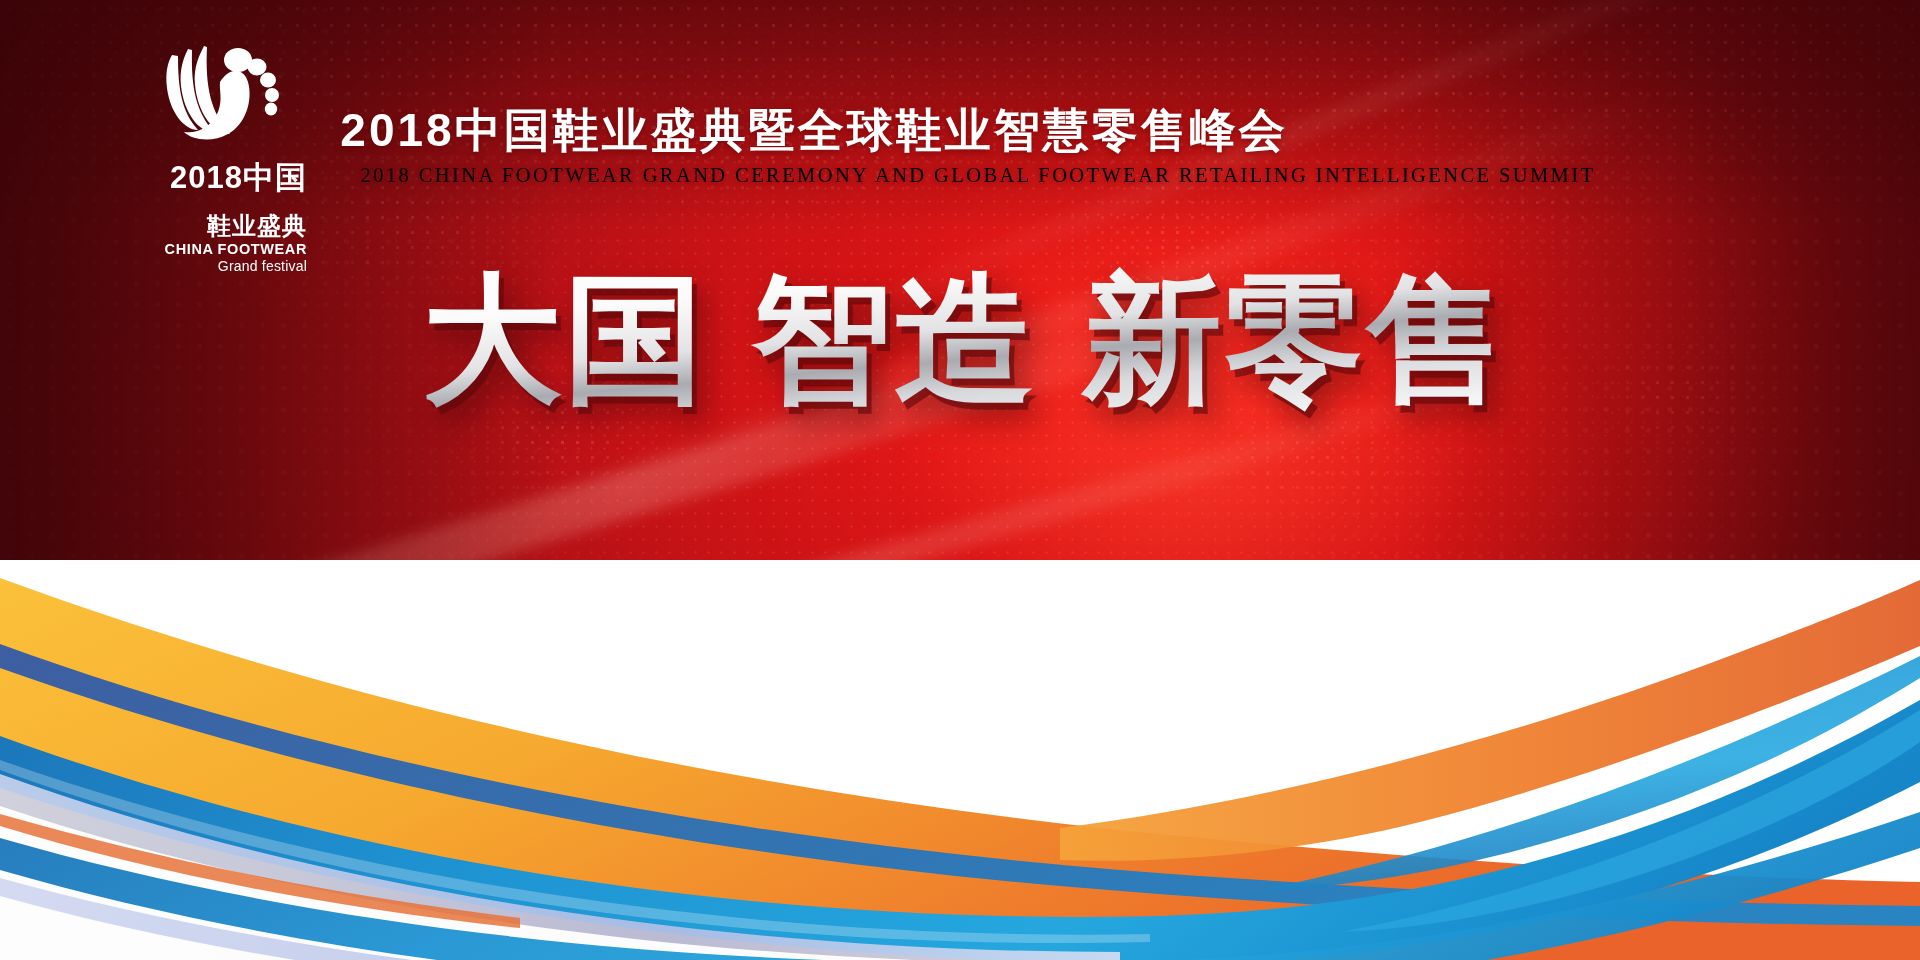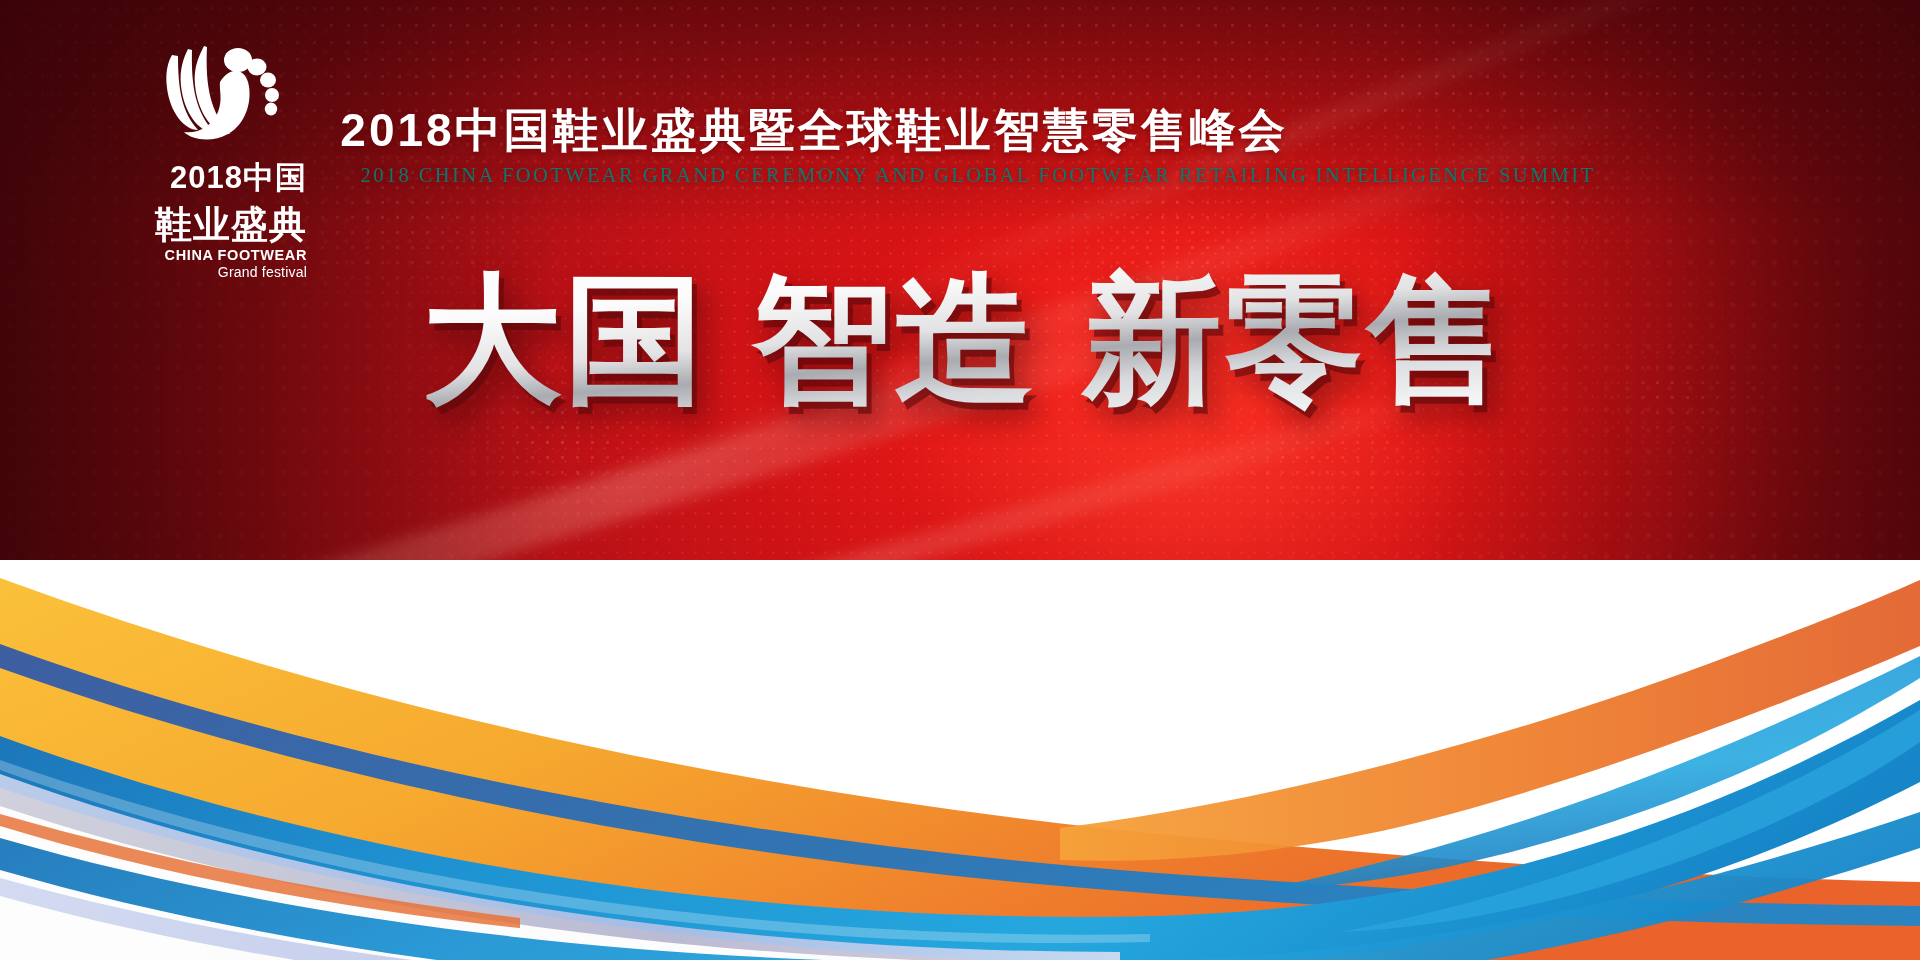--- a/index.html
+++ b/index.html
@@ -125,21 +125,21 @@
   }
   .logo-mark { width: 160px; height: 118px; margin: 0 auto 6px; display:block; }
   .logo-cn-1, .logo-cn-2 {
     font-family: "Liberation Sans", "DejaVu Sans", sans-serif;
     font-weight: 700;
     letter-spacing: 1px;
     color: #fff;
     line-height: 1.06;
   }
   .logo-cn-1 { font-size: 31px; }
-  .logo-cn-2 { font-size: 37px; margin-top: 10px; }
+  .logo-cn-2 { font-size: 24px; margin-top: 18px; }
   .logo-en-1 {
     font-size: 14.5px; font-weight: 700; letter-spacing: .6px;
     margin-top: 3px; color: #fff;
   }
   .logo-en-2 { font-size: 14px; letter-spacing: .2px; color: #fff; margin-top: 1px; }
 
   
   .title-cn {
     position: absolute;
     left: 0; top: 100px;
@@ -154,21 +154,21 @@
     box-sizing: border-box;
   }
   .title-en {
     position: absolute;
     left: 0; top: 164px;
     width: 1920px;
     text-align: center;
     font-family: "Liberation Serif", "DejaVu Serif", serif;
     font-size: 20.5px;
     letter-spacing: 2.4px;
-    color: #0f766e;
+    color: #000000;
     text-shadow: 0 1px 4px rgba(90,0,0,0.5);
     padding-left: 36px;
     box-sizing: border-box;
   }
 
   
   .headline {
     position: absolute;
     left: 0; top: 262px;
     width: 1920px;

